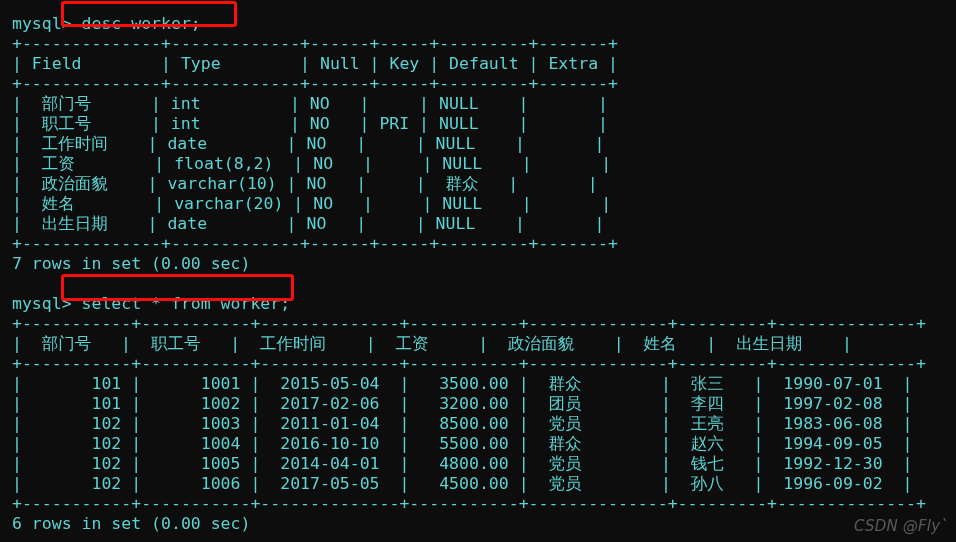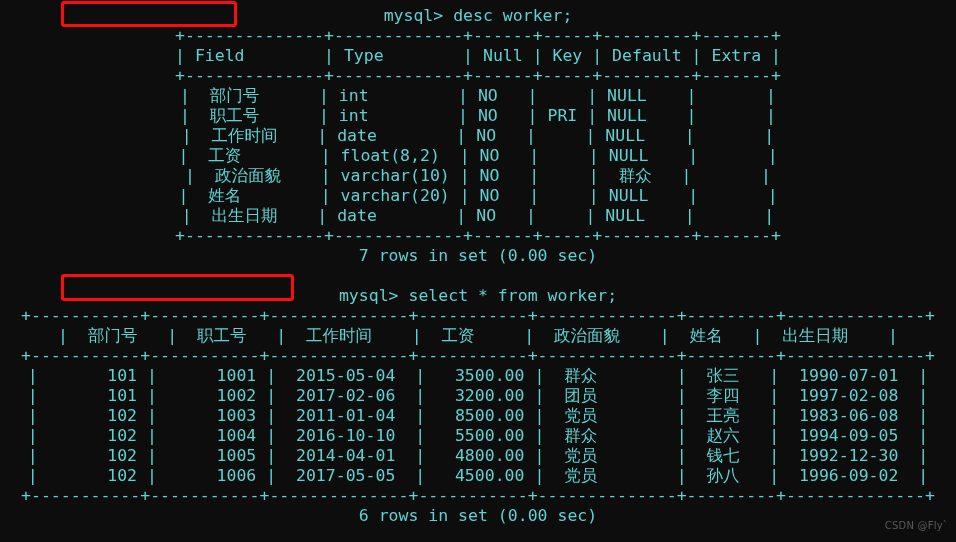--- a/index.html
+++ b/index.html
@@ -18,23 +18,22 @@
     position: absolute;
     left: 0;
     top: 0;
     width: 956px;
     height: 542px;
     background: #0d0d0d;
     color: #5fd3d3;
     font-family: "DejaVu Sans Mono", "Liberation Mono", monospace;
     font-size: 16.5px;
     line-height: 20px;
-    padding: 4px;
+    padding: 12px;
     box-sizing: border-box;
-    text-align: center;
   }
   pre.console {
     margin: 0;
     padding: 2px 0 0 0;
     font-family: "DejaVu Sans Mono", "Liberation Mono", monospace;
     font-size: 16.5px;
     line-height: 20px;
     color: #5fd3d3;
     white-space: pre;
     letter-spacing: 0px;
@@ -59,23 +58,24 @@
     top: 274px;
     width: 233px;
     height: 27px;
   }
   .watermark {
     position: absolute;
     right: 8px;
     bottom: 6px;
     color: #5a5a5a;
     font-family: "DejaVu Sans", "Liberation Sans", sans-serif;
-    font-size: 10px;
+    font-size: 15px;
     letter-spacing: 0.2px;
     user-select: none;
+    font-style: italic;
   }
 </style>
 </head>
 <body>
 
 <div class="terminal">
 
   <pre class="console">mysql&gt; desc worker;
 +--------------+-------------+------+-----+---------+-------+
 | Field        | Type        | Null | Key | Default | Extra |

